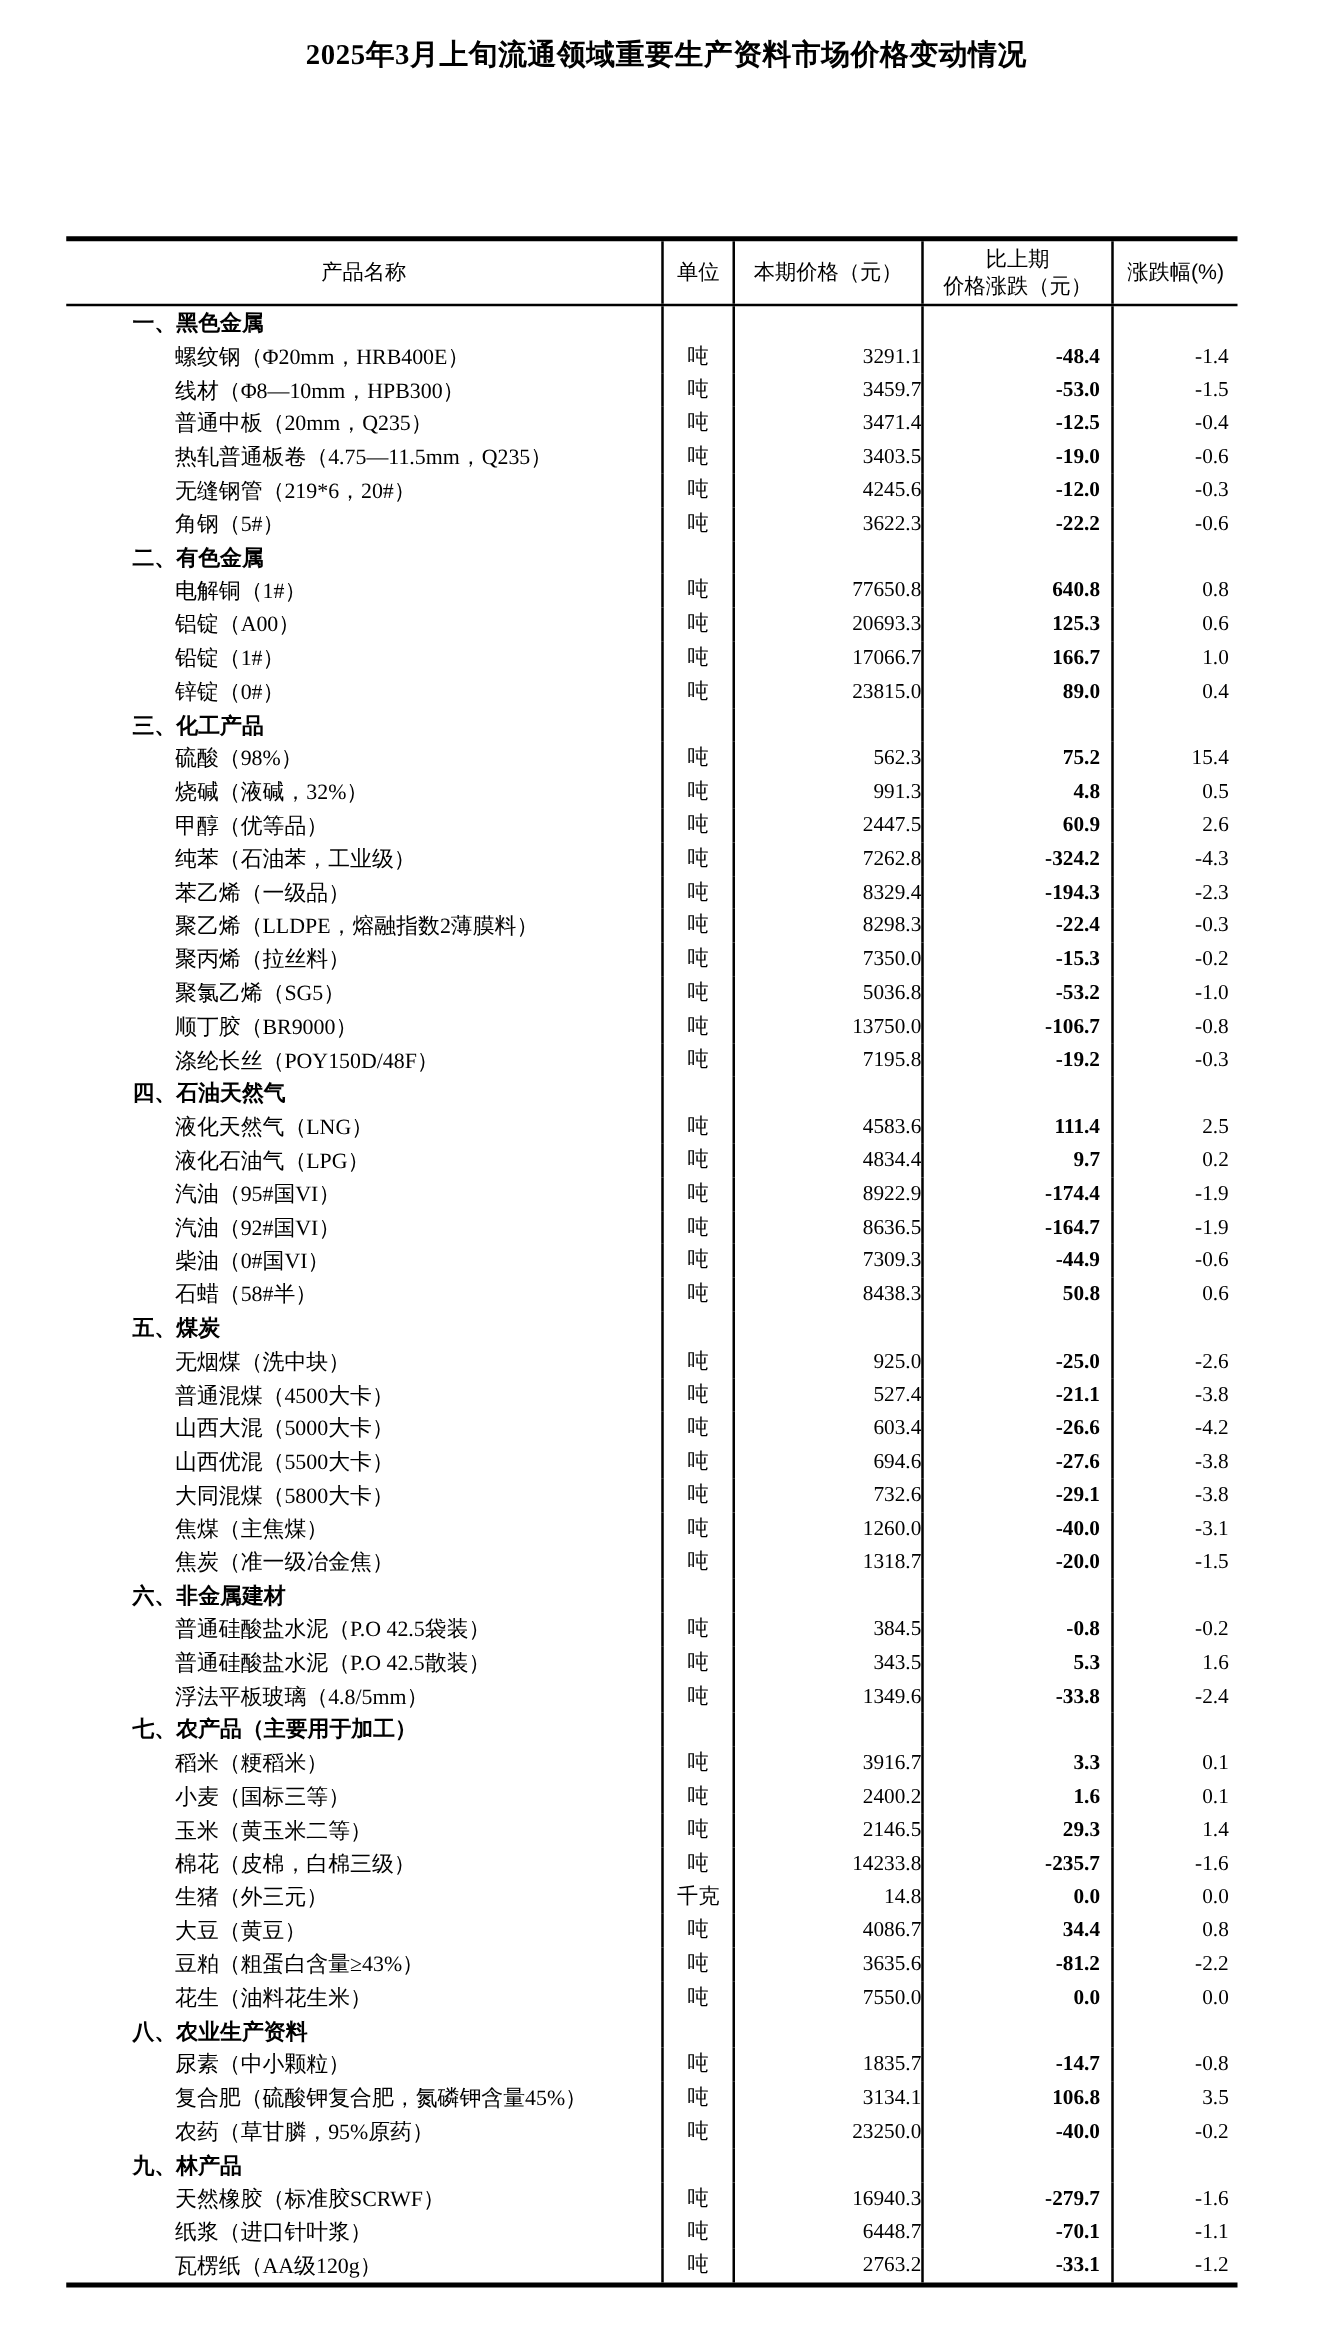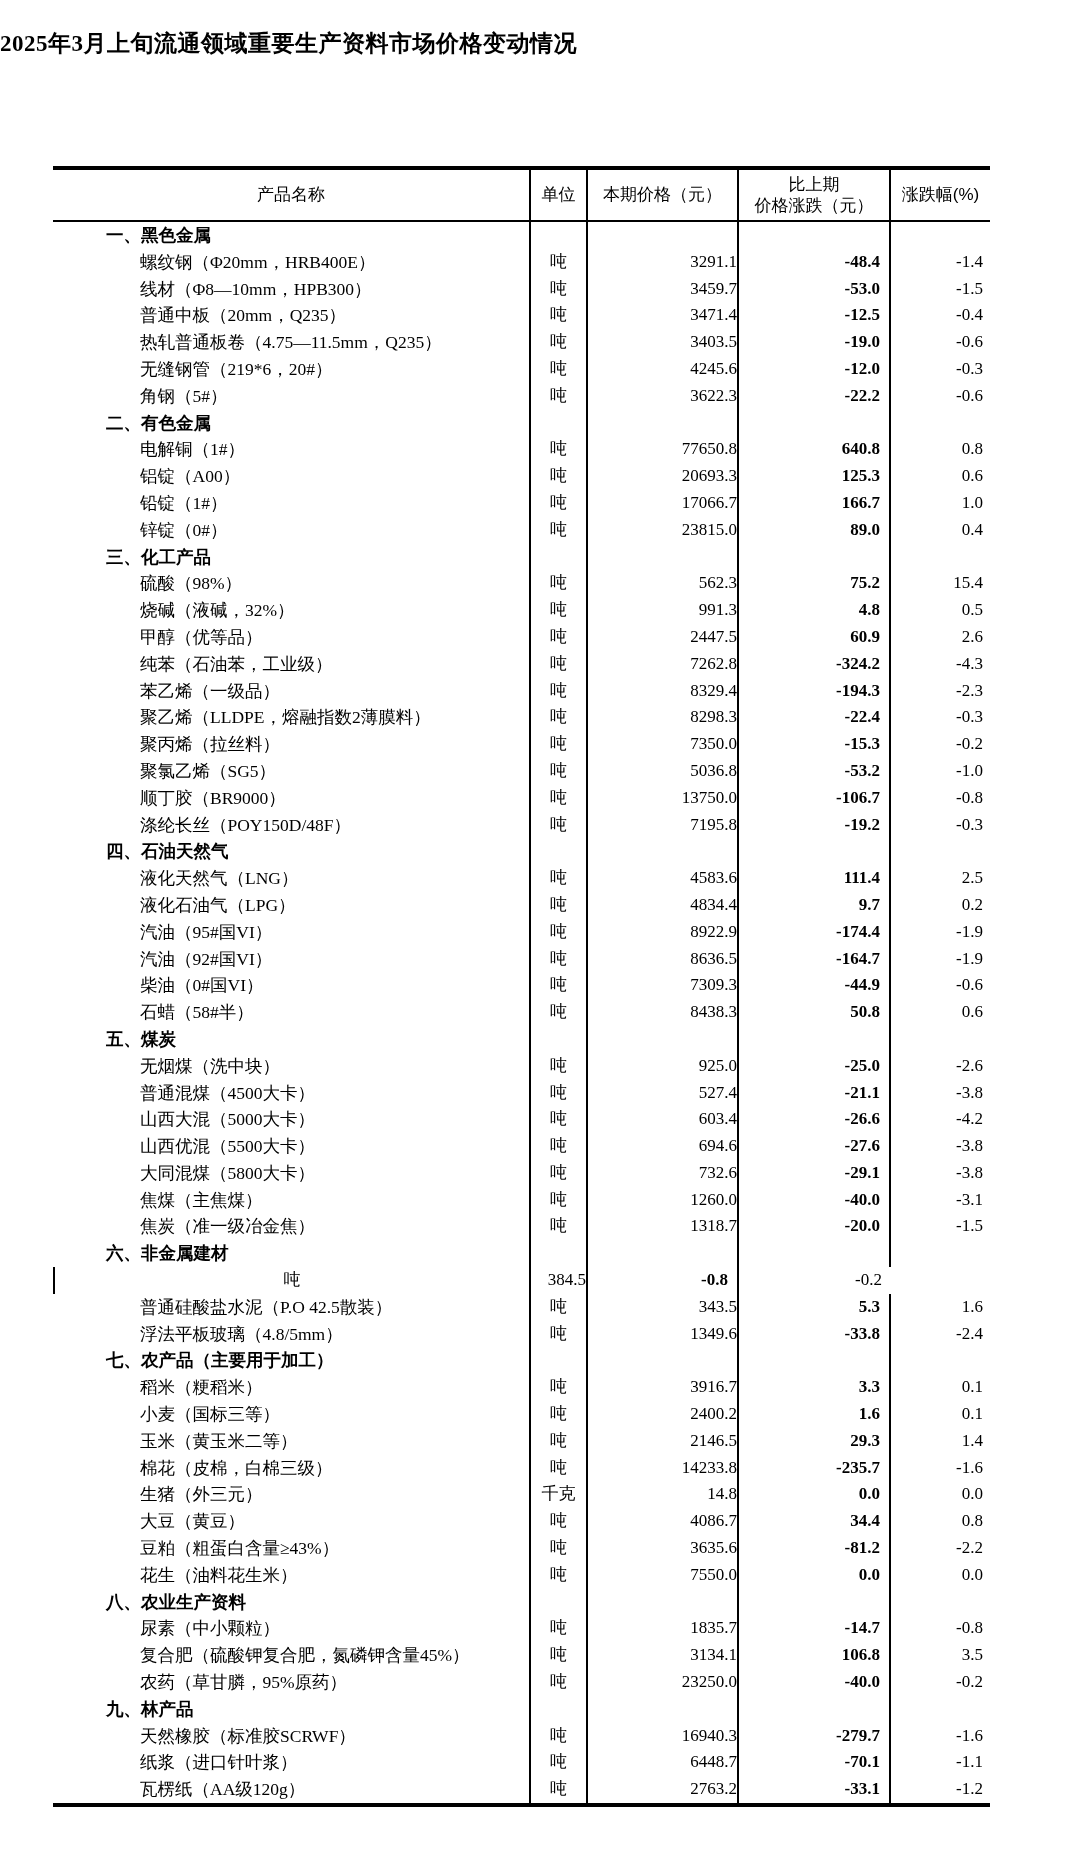--- a/index.html
+++ b/index.html
@@ -11,30 +11,30 @@
     background: #ffffff;
     color: #000;
     font-family: "Liberation Serif", "DejaVu Serif", serif;
     overflow: hidden;
   }
   .title {
     position: absolute;
     top: 28px;
     left: 0;
     width: 100%;
-    text-align: left;
+    text-align: center;
     font-size: 23px;
     font-weight: bold;
     font-family: "Liberation Serif", "DejaVu Serif", serif;
     letter-spacing: 0.5px;
   }
   .price-table {
     position: absolute;
     left: 53px;
-    top: 166px;
+    top: 189px;
     width: 937px;
     border-top: 4px solid #000;
     border-bottom: 4px solid #000;
   }
   .thead {
     display: grid;
     grid-template-columns: 476px 57px 151px 152px 101px;
     height: 52px;
     border-bottom: 2px solid #000;
     font-family: "Liberation Sans", "DejaVu Sans", sans-serif;
@@ -362,20 +362,21 @@
           <div class="td b-left cell-pct">-1.5</div>
         </div>
         <div class="row">
           <div class="td section-name">六、非金属建材</div>
           <div class="td b-left"></div>
           <div class="td b-left"></div>
           <div class="td b-left"></div>
           <div class="td b-left"></div>
         </div>
         <div class="row">
+          <div class="td product-name">普通硅酸盐水泥（P.O 42.5袋装）</div>
           <div class="td b-left cell-unit">吨</div>
           <div class="td b-left cell-price">384.5</div>
           <div class="td b-left cell-change">-0.8</div>
           <div class="td b-left cell-pct">-0.2</div>
         </div>
         <div class="row">
           <div class="td product-name">普通硅酸盐水泥（P.O 42.5散装）</div>
           <div class="td b-left cell-unit">吨</div>
           <div class="td b-left cell-price">343.5</div>
           <div class="td b-left cell-change">5.3</div>

